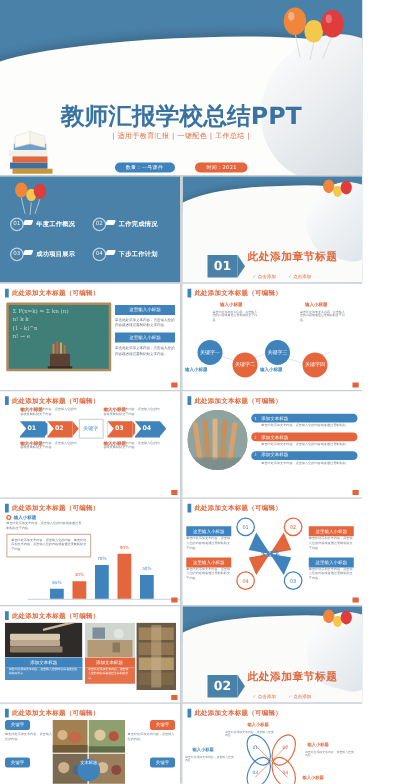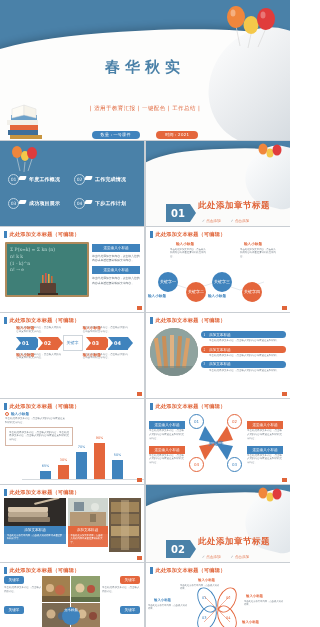--- a/index.html
+++ b/index.html
@@ -249,21 +249,21 @@
         <rect x="4" y="34" width="30" height="5" fill="#3f6f9a"></rect>
         <rect x="6" y="29" width="28" height="5" fill="#e4663c"></rect>
         <rect x="3" y="24" width="31" height="5" fill="#f2f0ea"></rect>
         <rect x="7" y="19" width="26" height="5" fill="#6ca0c8"></rect>
         <path d="M8 13 L20 9 L20 19 L8 22 Z" fill="#fdfbf4" stroke="#ddd" stroke-width=".5"></path>
         <path d="M32 13 L20 9 L20 19 L32 22 Z" fill="#f6f3ea" stroke="#ddd" stroke-width=".5"></path>
         <rect x="6" y="39" width="32" height="4" fill="#c8953f"></rect>
       </svg>
     </div>
 
-    <div class="title-cn">春华秋实</div>
+    <div class="title-main">教师汇报学校总结PPT</div>
     <div class="title-sub">| 适用于教育汇报 | 一键配色 | 工作总结 |</div>
     <div class="pills">
       <span class="pill blue">数量：一号课件</span>
       <span class="pill orange">时间：2021</span>
     </div>
   </div>
   <div class="sep-h"></div>
 
   <div class="row">
     <div class="half">

